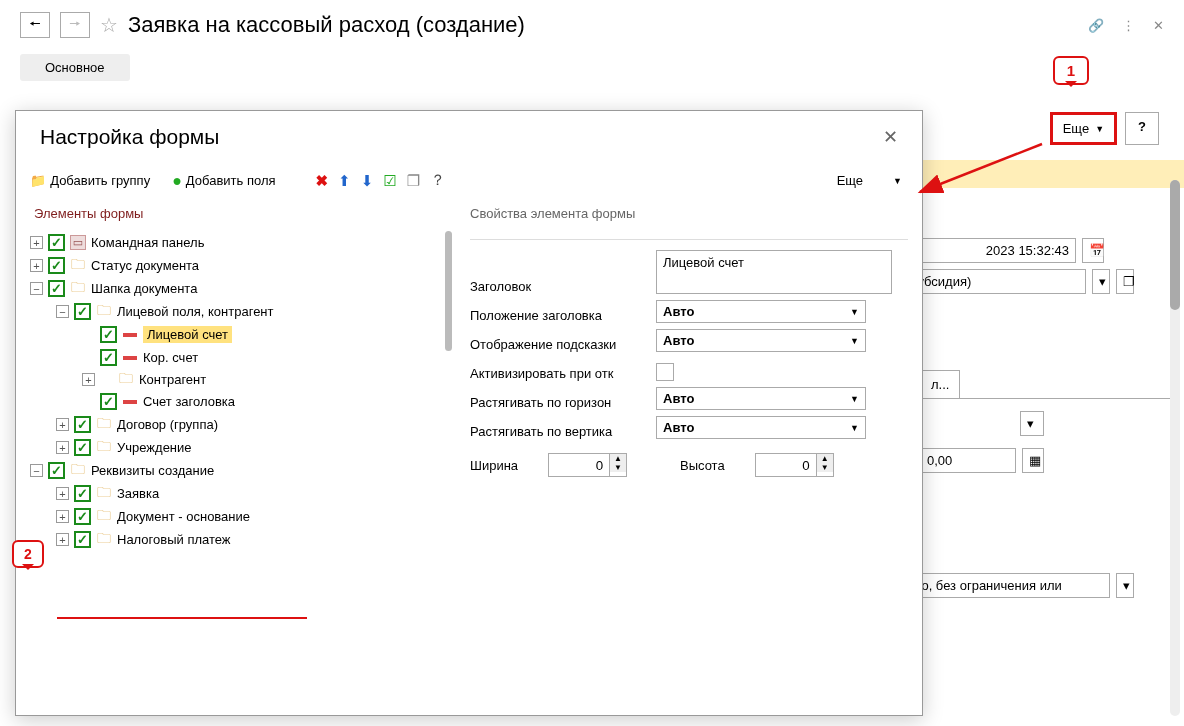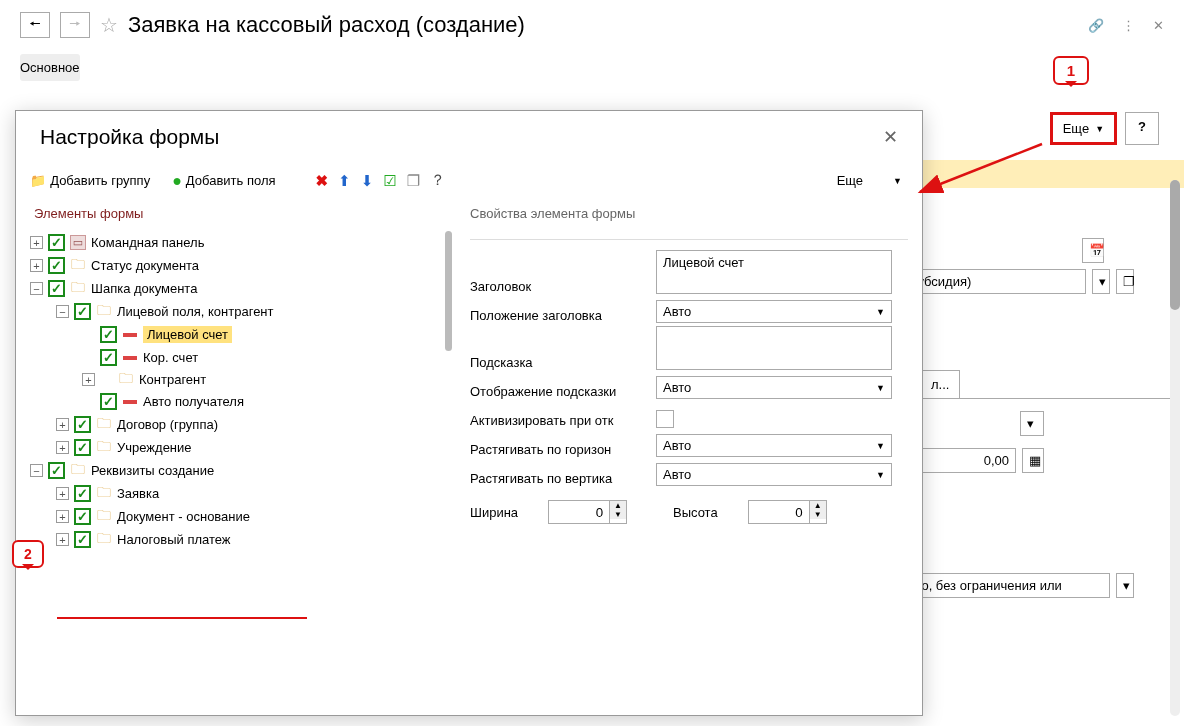--- a/index.html
+++ b/index.html
@@ -18,21 +18,21 @@
 }
 .nav-btn {
   width: 30px; height: 26px; border: 1px solid #aaa; background: #fff;
   display: flex; align-items: center; justify-content: center; cursor: pointer;
 }
 .nav-btn.disabled { color: #bbb; }
 .star-icon { font-size: 20px; color: #aaa; }
 .page-title { font-size: 22px; font-weight: normal; color: #000; }
 .header-icons { margin-left: auto; display: flex; gap: 18px; align-items: center; color: #888; }
 .tabs-row { display: flex; gap: 20px; padding: 4px 20px 10px; }
-.tab-active { background: #eee; padding: 6px 0; border-radius: 3px; }
+.tab-active { background: #eee; padding: 6px 25px; border-radius: 3px; }
 .tab-link { color: #1e6fc1; text-decoration: underline; cursor: pointer; padding: 6px 0; }
 .toolbar-right {
   position: absolute; right: 25px; top: 112px; display: flex; gap: 8px;
 }
 .more-btn {
   border: 3px solid #d11; padding: 6px 10px; background: #fff; cursor: pointer;
   display: flex; align-items: center; gap: 6px;
 }
 .help-btn {
   border: 1px solid #aaa; padding: 6px 12px; background: #fff; cursor: pointer;
@@ -124,22 +124,22 @@
 .red-under { position:absolute; left:27px; top:386px; width:250px; height:2px; background:#d11; }
 .props-panel { flex: 1; padding: 8px 14px; }
 .props-title { color: #666; margin-bottom: 18px; }
 .prop-row { display: flex; align-items: flex-end; margin-bottom: 3px; min-height:26px;}
 .prop-lbl { width: 186px; }
 .prop-input {
   border: 1px solid #aaa; padding: 4px 6px; width: 236px; background: #fff;
 }
 .prop-input.tall { height: 44px; }
 .prop-select {
-  border: 1px solid #aaa; padding: 3px 6px; width: 236px; background: #fff;
-  display: flex; justify-content: space-between; align-items: center; cursor: pointer;
+  border: 1px solid #aaa; padding: 3px 6px; width: 210px; background: #fff;
+  display: flex; justify-content: space-between; align-items: center; cursor: pointer; font-weight: bold;
 }
 .prop-chk { width: 18px; height: 18px; border: 1px solid #aaa; cursor: pointer; }
 .dim-row { display: flex; gap: 30px; margin-top: 14px; align-items: center; }
 .spinner {
   display: inline-flex; border: 1px solid #aaa; align-items: stretch; height: 24px;
 }
 .spinner input { border: none; width: 60px; text-align: right; padding: 0 6px; }
 .spinner .sp-btns { display: flex; flex-direction: column; border-left: 1px solid #aaa; }
 .spinner .sp-btns span { font-size: 8px; padding: 0 4px; cursor: pointer; background:#eee; }
 .arrow-red {
@@ -184,36 +184,39 @@
       <polygon points="0 0, 10 4, 0 8" fill="#d11"></polygon>
         </marker>
       </defs>
     <line x1="130" y1="4" x2="8" y2="52" stroke="#d11" stroke-width="2.5" marker-end="url(#ah)"></line>
   </svg>
 
   <div class="bg-panel">
     <div class="yellow-bar"></div>
     <div style="height:40px;"></div>
     <div class="bg-row" style="justify-content:flex-end; padding-right:80px; gap:6px;">
+      <div class="bg-input" style="width:160px; display:flex; justify-content:flex-end;">
+        <span>2023 15:32:43</span>
+      </div>
       <div class="bg-input" style="width:22px; text-align:center;">📅</div>
     </div>
     <div class="bg-row" style="justify-content:flex-end; padding-right:50px; gap:6px; margin-top:6px;">
       <div class="bg-input" style="width:185px;">Субсидия)</div>
       <div class="bg-input" style="width:18px; text-align:center;">▾</div>
       <div class="bg-input" style="width:18px; text-align:center;">❐</div>
     </div>
     <div style="height:60px;"></div>
     <div class="bg-tabs" style="margin-left:900px; width:260px;">
       <div class="bg-tab">л...</div>
     </div>
     <div style="display:flex; justify-content:flex-end; padding-right:140px; gap:6px; margin-top:12px;">
       <div class="bg-input" style="width:24px;">▾</div>
     </div>
     <div style="display:flex; justify-content:flex-end; padding-right:140px; gap:6px; margin-top:12px;">
-      <div class="bg-input" style="width:96px; text-align:right;">0,00</div>
+      <div class="bg-input" style="width:96px; text-align:left;">0,00</div>
       <div class="bg-input" style="width:22px; text-align:center;">▦</div>
     </div>
     <div style="height:100px;"></div>
     <div style="display:flex; justify-content:flex-end; padding-right:50px; gap:6px;">
       <div class="bg-input" style="width:210px;">ено, без ограничения или</div>
       <div class="bg-input" style="width:18px; text-align:center;">▾</div>
     </div>
   </div>
 
   <div class="scrollbar-v">
@@ -302,21 +305,21 @@
               <span class="exp-blank"></span>
               <span class="fld-icon folder">🗀</span>
               <span class="node-label">Контрагент</span>
             </li>
             <li class="ind2">
               <span class="exp-blank"></span>
               <span class="chk">✓</span>
               <span class="fld-icon">
                   <span class="dash"></span>
                 </span>
-              <span class="node-label">Авто получателя</span>
+              <span class="node-label">Счет заголовка</span>
             </li>
             <li class="ind1">
               <span class="exp">+</span>
               <span class="chk">✓</span>
               <span class="fld-icon folder">🗀</span>
               <span class="node-label">Договор (группа)</span>
             </li>
             <li class="ind1">
               <span class="exp">+</span>
               <span class="chk">✓</span>
@@ -358,24 +361,20 @@
           <div class="prop-row">
             <div class="prop-lbl">Заголовок</div>
             <div class="prop-input tall">Лицевой счет</div>
           </div>
           <div class="prop-row">
             <div class="prop-lbl">Положение заголовка</div>
             <div class="prop-select">
               <span>Авто</span>
                 <span style="font-size:9px;">▼</span>
             </div>
-          </div>
-          <div class="prop-row">
-            <div class="prop-lbl">Подсказка</div>
-            <div class="prop-input tall"></div>
           </div>
           <div class="prop-row">
             <div class="prop-lbl">Отображение подсказки</div>
             <div class="prop-select">
               <span>Авто</span>
                 <span style="font-size:9px;">▼</span>
             </div>
           </div>
           <div class="prop-row">
             <div class="prop-lbl">Активизировать при отк</div>
@@ -397,21 +396,21 @@
           </div>
           <div class="dim-row">
             <span>Ширина</span>
             <div class="spinner">
               <input value="0" style="">
               <div class="sp-btns">
                   <span>▲</span>
                   <span>▼</span>
                 </div>
             </div>
-            <span style="margin-left:16px;">Высота</span>
+            <span style="margin-left:23px;">Высота</span>
             <div class="spinner">
               <input value="0" style="">
               <div class="sp-btns">
                   <span>▲</span>
                   <span>▼</span>
                 </div>
             </div>
           </div>
         </div>
       </div>

